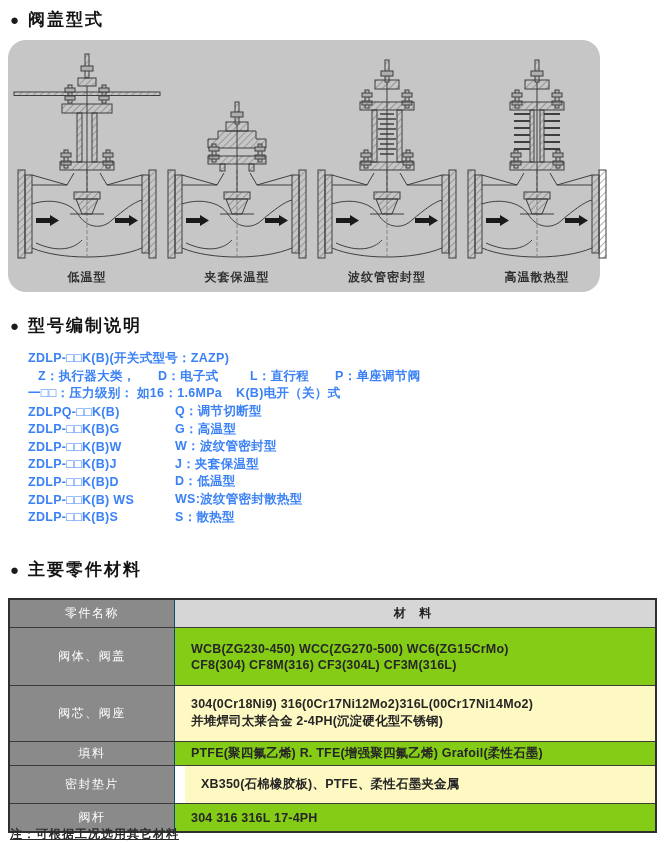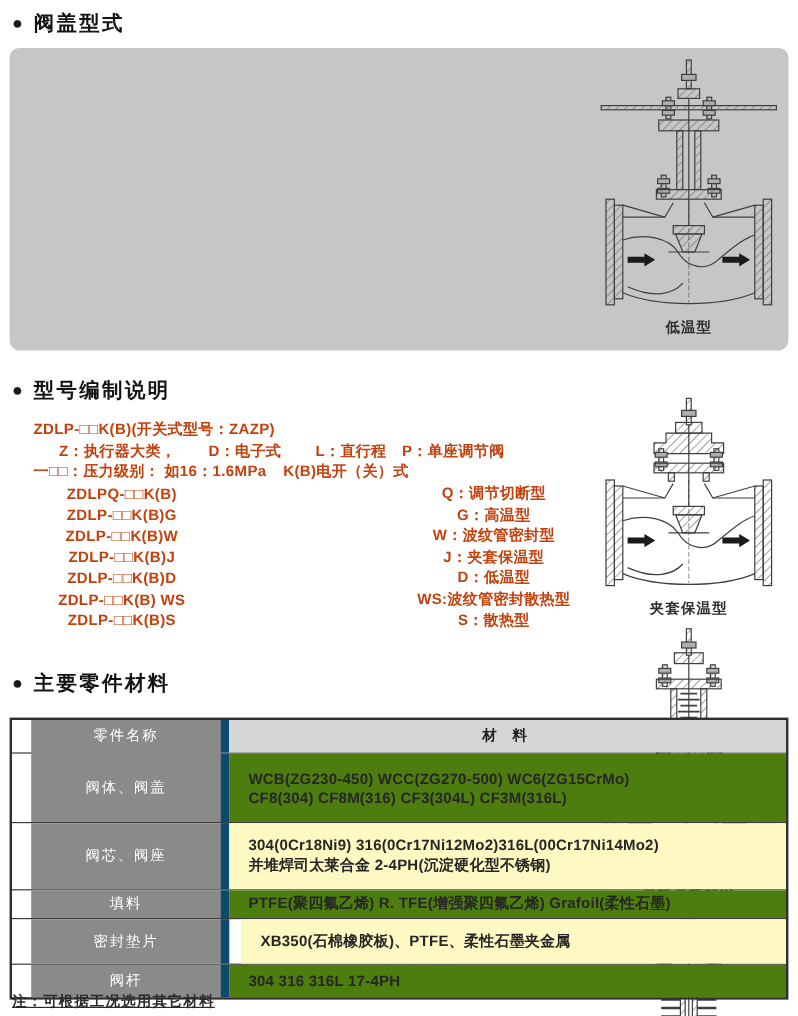--- a/index.html
+++ b/index.html
@@ -17,69 +17,67 @@
     font-size:17px; font-weight:bold; color:#141414; letter-spacing:2px;
   }
   .bullet { font-size:15px; line-height:1; color:#1a1a1a; }
   #heading-1 { top:8px; }
   #heading-2 { top:314px; }
   #heading-3 { top:558px; }
 
   
   .valve-panel {
     position:absolute; left:8px; top:40px;
-    width:649px; height:252px;
-    background:#c6c6c6; border-radius:8px;
+    width:592px; height:252px;
+    background:#c6c6c6; border-radius:18px;
     display:flex; justify-content:space-around; align-items:flex-end;
     padding:8px 4px 6px 4px;
-    flex-direction:column;
   }
   .valve-fig { display:flex; flex-direction:column; align-items:center; width:158px; }
   .valve-label { font-size:12px; font-weight:bold; color:#2e2e2e; letter-spacing:1px; margin-top:2px; }
   svg.valve-draw { display:block; }
 
   
   .model-lines { position:absolute; left:28px; top:350px; width:620px; }
   .model-line {
     height:17.6px; display:flex; align-items:center;
-    font-size:12.5px; font-weight:bold; color:#c2410c; letter-spacing:0.3px; white-space:pre;text-align:center;
+    font-size:12.5px; font-weight:bold; color:#3b82f6; letter-spacing:0.3px; white-space:pre;
   }
   .seg0 { width:130px; padding-left:10px; }
   .seg1 { width:92px; }
   .seg2 { width:85px; }
   .gap14 { margin-right:14px; }
   .code-col { width:147px; }
   .desc-col { flex:1; }
 
   
   .mat-table {
     position:absolute; left:8px; top:598px; width:649px;
     border:2px solid #2f2f2f;
   }
   .mt-row { display:flex; border-top:1px solid #3c3c3c; }
   .mt-row:first-child { border-top:none; }
   .mt-left {
     width:165px; flex:0 0 165px;
     background:#8a8a8a; color:#ffffff;
     display:flex; align-items:center; justify-content:center;
     font-size:12px; letter-spacing:1.5px;
-    border-right:7px solid #0c4a6e;
-    margin-left:16px;
+    border-right:1px solid #0c4a6e;
   }
   .mt-right {
     flex:1; display:flex; flex-direction:column; justify-content:center;
     padding-left:16px; gap:2px;
     font-size:12.5px; font-weight:600; color:#262626; letter-spacing:0.2px;
   }
   .mt-right-header {
     flex-direction:row; align-items:center; justify-content:center;
     padding-left:0; background:#d6d6d6;
     font-size:12px; font-weight:bold; letter-spacing:5px; color:#1f1f1f;
   }
-  .bg-white { background:#4d7c0f; }
+  .bg-white { background:#84cc16; }
   .bg-gray  { background:#fef9c3; }
   .h-header { height:27px; }
   .h-r1 { height:58px; }
   .h-r2 { height:56px; }
   .h-r3 { height:24px; }
   .h-r4 { height:38px;gap:10px; }
   .h-r5 { height:28px; }
   .mat-line:empty { display:none; }
 
   .note-line {

